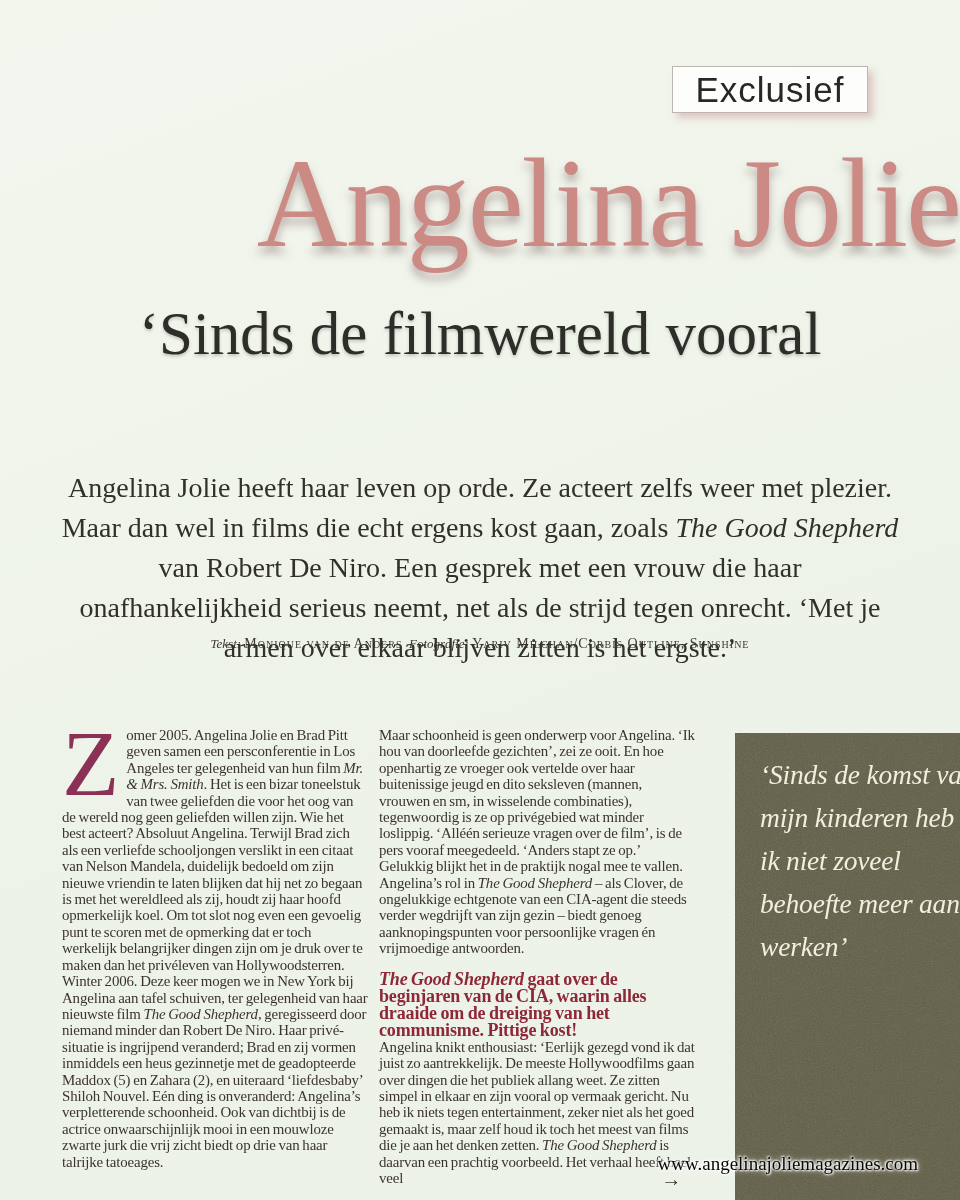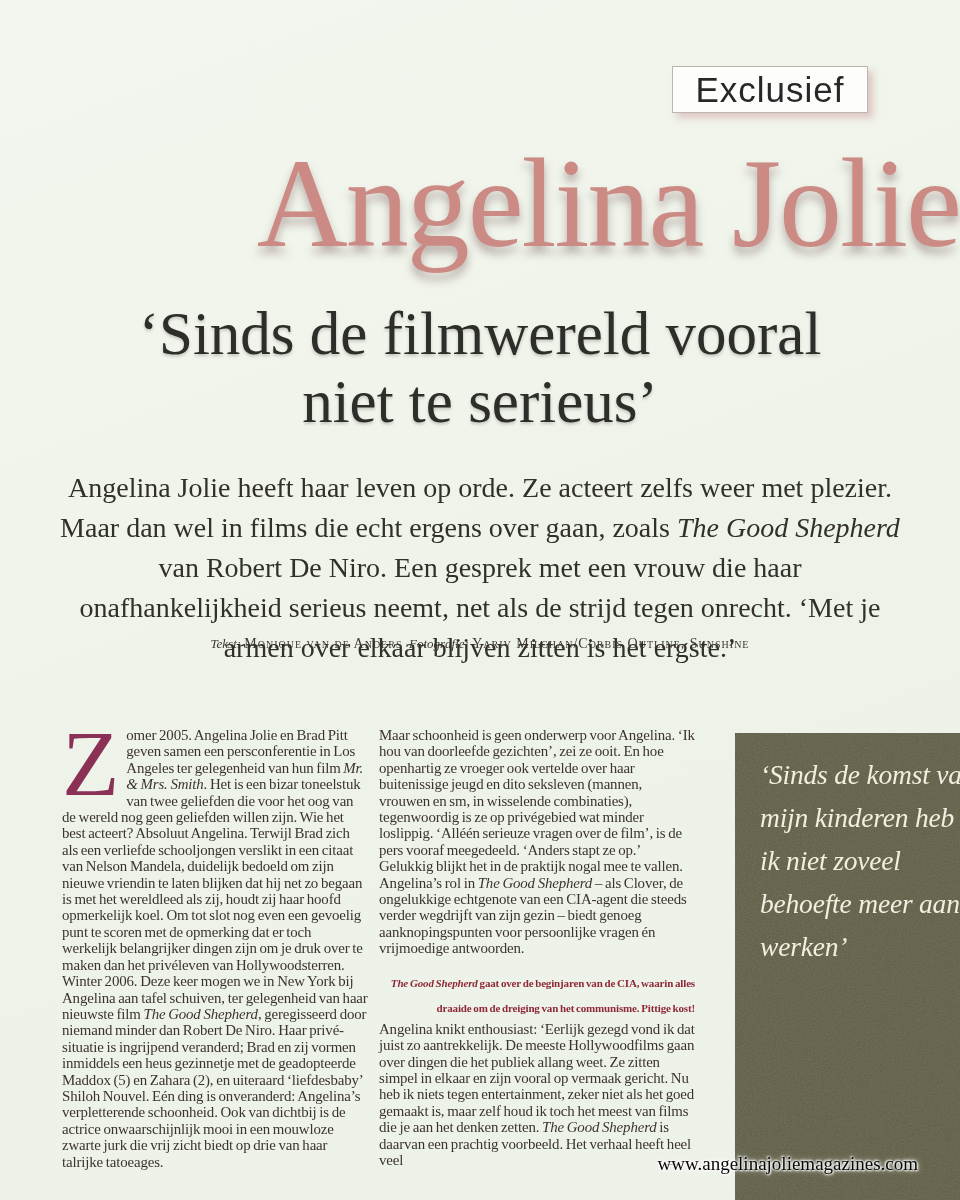--- a/index.html
+++ b/index.html
@@ -56,22 +56,22 @@
   .col{font-size:14.9px;line-height:16.4px;color:#3b342d;
        letter-spacing:-0.15px;word-spacing:-0.8px;}
   .col1{width:306px;}
   .col2{width:316px;}
   .col p{margin:0;}
   .dropcap{
     float:left;font-size:94px;line-height:68px;
     padding:2px 7px 0 0;color:#8c3156;
   }
   .question{
-    margin:14px 0 0 0;font-size:11px;line-height:25px;
-    color:#8e2838;font-weight:bold;text-align:right;
+    margin:14px 0 0 0;font-size:18px;line-height:17px;
+    color:#8e2838;font-weight:bold;
   }
   .arrow{
     float:right;font-size:20px;line-height:18px;color:#3b342d;
     margin-right:14px;
   }
   .i{font-style:italic;}
   .b{font-weight:bold;}
   .bi{font-weight:bold;font-style:italic;}
   
   .pullquote{
@@ -95,23 +95,23 @@
 <body>
 
 <div class="page">
 
   <div class="badge">
     <span>Exclusief</span>
   </div>
 
   <h1 class="title">Angelina Jolie</h1>
 
-  <h2 class="subtitle"><span>‘Sinds de filmwereld vooral</span><br><span>niet te serieus’</span></h2>
+  <h2 class="subtitle"><span>‘Sinds de filmwereld vooral</span><br></h2>
 
-  <p class="intro"><span>Angelina Jolie heeft haar leven op orde. Ze acteert zelfs weer met plezier. Maar dan wel in films die echt ergens over gaan, zoals </span><span class="i">The Good Shepherd</span><span> van Robert De Niro. Een gesprek met een vrouw die haar onafhankelijkheid serieus neemt, net als de strijd tegen onrecht. ‘Met je armen over elkaar blijven zitten is het ergste.’</span></p>
+  <p class="intro"><span>Angelina Jolie heeft haar leven op orde. Ze acteert zelfs weer met plezier. Maar dan wel in films die echt ergens kost gaan, zoals </span><span class="i">The Good Shepherd</span><span> van Robert De Niro. Een gesprek met een vrouw die haar onafhankelijkheid serieus neemt, net als de strijd tegen onrecht. ‘Met je armen over elkaar blijven zitten is het ergste.’</span></p>
 
   <p class="byline"><em>Tekst:</em>&nbsp;<span class="sc">Monique van de Anders</span>&nbsp;&nbsp;<em>Fotografie:</em>&nbsp;<span class="sc">Yariv Milchan/Corbis Outline, Sunshine</span></p>
 
   <div class="columns">
     <div class="col col1">
       <p><span class="dropcap">Z</span><span><span>omer 2005. Angelina Jolie en Brad Pitt geven samen een persconferentie in Los Angeles ter gelegenheid van hun film </span><span class="i">Mr. &amp; Mrs. Smith</span><span>. Het is een bizar toneelstuk van twee geliefden die voor het oog van de wereld nog geen geliefden willen zijn. Wie het best acteert? Absoluut Angelina. Terwijl Brad zich als een verliefde schooljongen verslikt in een citaat van Nelson Mandela, duidelijk bedoeld om zijn nieuwe vriendin te laten blijken dat hij net zo begaan is met het wereldleed als zij, houdt zij haar hoofd opmerkelijk koel. Om tot slot nog even een gevoelig punt te scoren met de opmerking dat er toch werkelijk belangrijker dingen zijn om je druk over te maken dan het privéleven van Hollywoodsterren.</span></span></p>
       <p><span>Winter 2006. Deze keer mogen we in New York bij Angelina aan tafel schuiven, ter gelegenheid van haar nieuwste film </span><span class="i">The Good Shepherd</span><span>, geregisseerd door niemand minder dan Robert De Niro. Haar privé-situatie is ingrijpend veranderd; Brad en zij vormen inmiddels een heus gezinnetje met de geadopteerde Maddox (5) en Zahara (2), en uiteraard ‘liefdesbaby’ Shiloh Nouvel. Eén ding is onveranderd: Angelina’s verpletterende schoonheid. Ook van dichtbij is de actrice onwaarschijnlijk mooi in een mouwloze zwarte jurk die vrij zicht biedt op drie van haar talrijke tatoeages.</span></p>
     </div>
     <div class="col col2">
       <p><span>Maar schoonheid is geen onderwerp voor Angelina. ‘Ik hou van doorleefde gezichten’, zei ze ooit. En hoe openhartig ze vroeger ook vertelde over haar buitenissige jeugd en dito seksleven (mannen, vrouwen en sm, in wisselende combinaties), tegenwoordig is ze op privégebied wat minder loslippig. ‘Alléén serieuze vragen over de film’, is de pers vooraf meegedeeld. ‘Anders stapt ze op.’ Gelukkig blijkt het in de praktijk nogal mee te vallen. Angelina’s rol in </span><span class="i">The Good Shepherd</span><span> – als Clover, de ongelukkige echtgenote van een CIA-agent die steeds verder wegdrijft van zijn gezin – biedt genoeg aanknopingspunten voor persoonlijke vragen én vrijmoedige antwoorden.</span></p>

